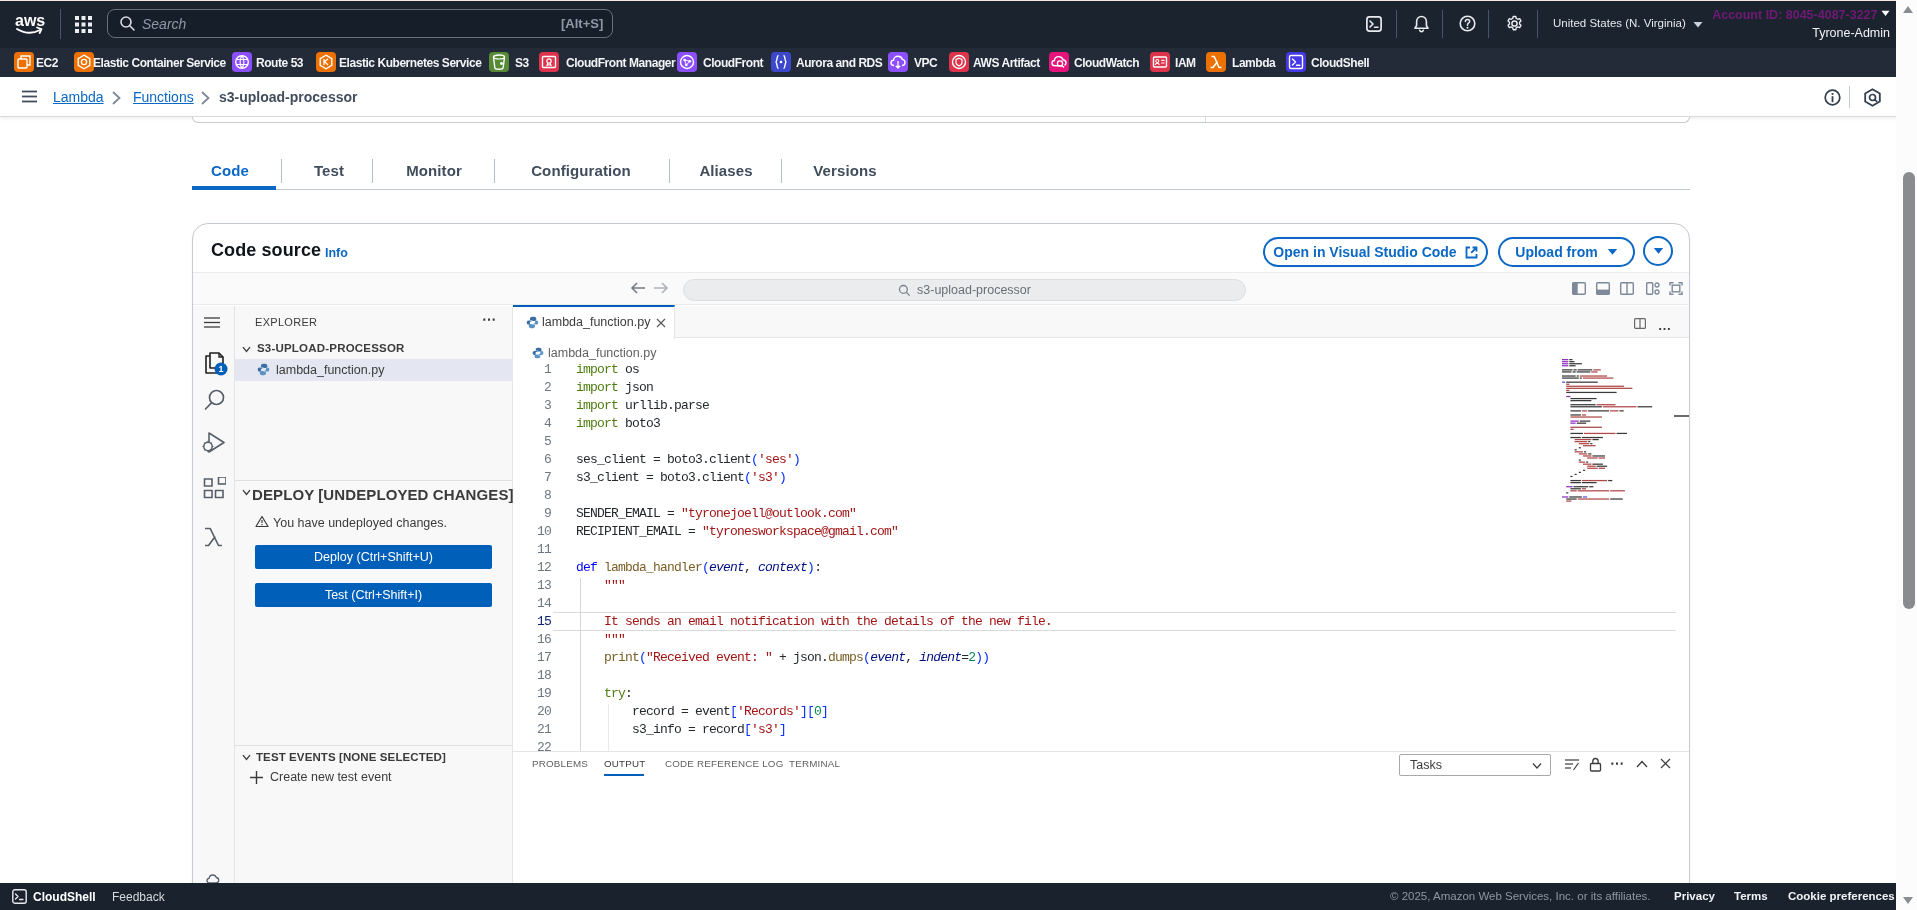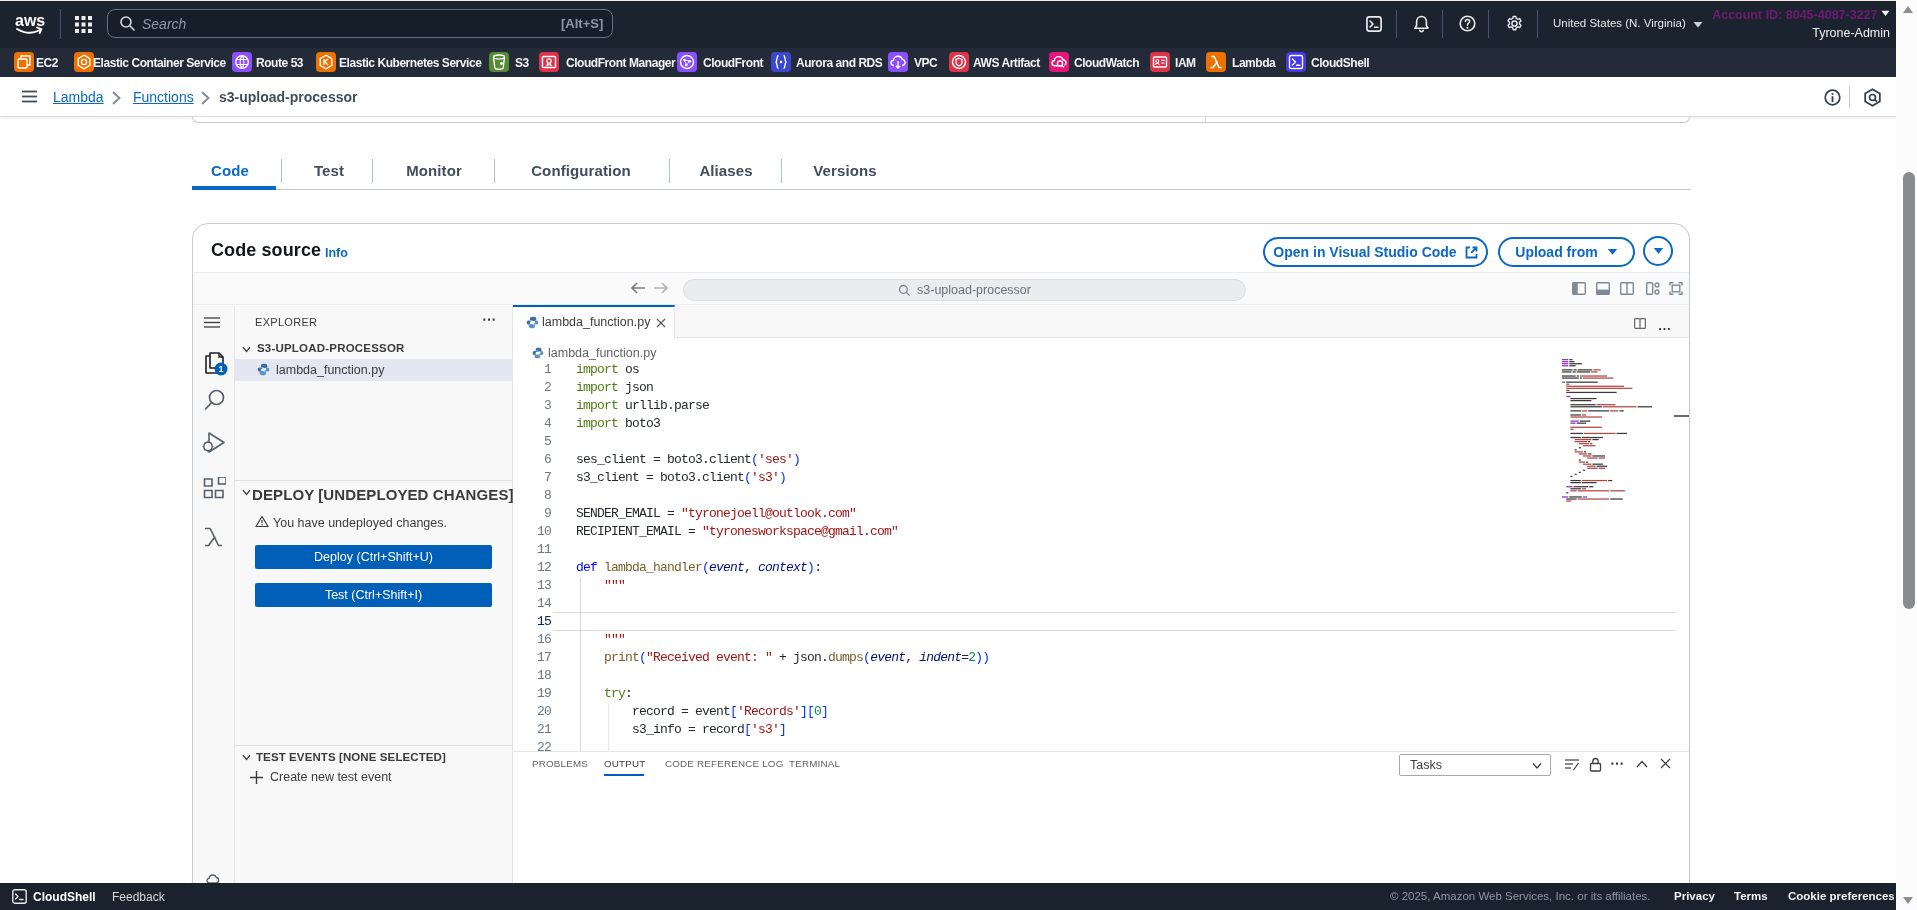--- a/index.html
+++ b/index.html
@@ -534,20 +534,21 @@
             <div class="code-line" style="left:576px; top:361px;"><span class="mag">import</span><span class="pln"> os</span></div>
             <div class="code-line" style="left:576px; top:379px;"><span class="mag">import</span><span class="pln"> json</span></div>
             <div class="code-line" style="left:576px; top:397px;"><span class="mag">import</span><span class="pln"> urllib.parse</span></div>
             <div class="code-line" style="left:576px; top:415px;"><span class="mag">import</span><span class="pln"> boto3</span></div>
             <div class="code-line" style="left:576px; top:451px;"><span class="pln">ses_client = boto3.client</span><span class="br1">(</span><span class="str">'ses'</span><span class="br1">)</span></div>
             <div class="code-line" style="left:576px; top:469px;"><span class="pln">s3_client = boto3.client</span><span class="br1">(</span><span class="str">'s3'</span><span class="br1">)</span></div>
             <div class="code-line" style="left:576px; top:505px;"><span class="pln">SENDER_EMAIL = </span><span class="str">"tyronejoell@outlook.com"</span></div>
             <div class="code-line" style="left:576px; top:523px;"><span class="pln">RECIPIENT_EMAIL = </span><span class="str">"tyronesworkspace@gmail.com"</span></div>
             <div class="code-line" style="left:576px; top:559px;"><span class="kwb">def </span><span class="fn">lambda_handler</span><span class="br1">(</span><span class="prm">event</span><span class="pln">, </span><span class="prm">context</span><span class="br1">)</span><span class="pln">:</span></div>
             <div class="code-line" style="left:576px; top:577px;"><span class="str">    """</span></div>
+            <div class="code-line" style="left:576px; top:613px;"><span class="str">    It sends an email notification with the details of the new file.</span></div>
             <div class="code-line" style="left:576px; top:631px;"><span class="str">    """</span></div>
             <div class="code-line" style="left:576px; top:649px;"><span class="pln">    </span><span class="fn">print</span><span class="br1">(</span><span class="str">"Received event: "</span><span class="pln"> + json.</span><span class="fn">dumps</span><span class="br1">(</span><span class="prm">event</span><span class="pln">, </span><span class="prm">indent</span><span class="pln">=</span><span class="num">2</span><span class="br1">))</span></div>
             <div class="code-line" style="left:576px; top:685px;"><span class="mag">    try</span><span class="pln">:</span></div>
             <div class="code-line" style="left:576px; top:703px;"><span class="pln">        record = event</span><span class="br1">[</span><span class="str">'Records'</span><span class="br1">][</span><span class="num">0</span><span class="br1">]</span></div>
             <div class="code-line" style="left:576px; top:721px;"><span class="pln">        s3_info = record</span><span class="br1">[</span><span class="str">'s3'</span><span class="br1">]</span></div>
             <div class="abs" style="left:1561px; top:359px;">
               <svg width="95" height="145" viewBox="0 0 95 145">
                 <rect x="1.0" y="0.0" width="6.3" height="1.25" fill="#9030c0"></rect>
                 <rect x="8.3" y="0.0" width="3.2" height="1.25" fill="#3a3a3a"></rect>
                 <rect x="1.0" y="2.05" width="6.3" height="1.25" fill="#9030c0"></rect>

